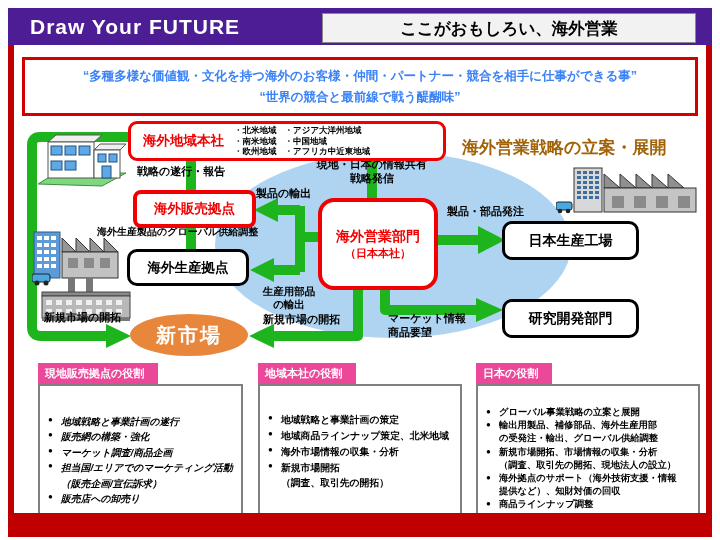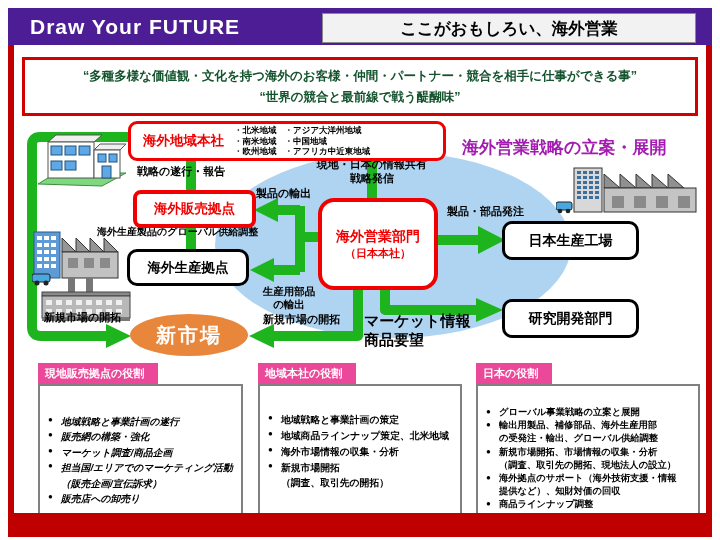--- a/index.html
+++ b/index.html
@@ -14,37 +14,37 @@
   .title-box{left:314px; top:5px; width:372px; height:28px; background:#F2F2F2;
              border:1px solid #8A8A8A; text-align:center; line-height:28px;
              font-size:16.5px; font-weight:bold; color:#000;}
 
   .side-border{width:6px; top:45px; height:468px; background:#C00000; z-index:6;}
   .bottom-band{left:8px; top:513px; width:704px; height:24px; background:#C00000; z-index:6;}
 
   
   .quote-box{left:22px; top:57px; width:670px; height:47px; border:3px solid #D40000;
              background:#fff; text-align:center; padding-top:6px; z-index:5;}
-  .quote-line{font-size:12.5px; font-weight:bold; color:#14532d; line-height:21px;}
+  .quote-line{font-size:12.5px; font-weight:bold; color:#3b82f6; line-height:21px;}
 
   
   .lbl{font-weight:bold; color:#000; z-index:4; white-space:pre-line; line-height:1.25;}
   .node{background:#fff; z-index:5; display:flex; align-items:center; justify-content:center;
         flex-direction:column; font-weight:bold; text-align:center;}
   .red-node{border:4px solid #F00000; border-radius:8px; color:#F00000;}
   .black-node{border:3.5px solid #000; border-radius:10px; color:#000;}
 
   .hq-box{left:128px; top:121px; width:312px; height:34px; border:3px solid #F00000;
           border-radius:9px; background:#fff; z-index:5; display:flex; align-items:center;}
   .hq-title{color:#F00000; font-weight:bold; font-size:13.5px; padding:0 10px 0 12px; white-space:nowrap;}
   .hq-col{font-size:8.5px; font-weight:bold; color:#000; line-height:1.25; white-space:nowrap;}
   .hq-col + .hq-col{margin-left:8px;}
 
   .strategy-title{left:462px; top:136px; width:252px; font-size:17px; font-weight:bold;
-                  color:#a21caf; z-index:4; white-space:nowrap;}
+                  color:#a16207; z-index:4; white-space:nowrap;}
 
   .new-market{left:130px; top:314px; width:118px; height:42px; background:#E8873B;
               border-radius:50%; z-index:5; display:flex; align-items:center; justify-content:center;
               color:#fff; font-weight:bold; font-size:20px; letter-spacing:2px;}
 
   .illu{z-index:3;}
 
   
   .role-box{top:363px; z-index:5;}
   .role-header{display:inline-block; background:#ec4899; color:#fff; font-weight:bold;
@@ -236,21 +236,21 @@
   <div class="abs lbl" style="left:137px; top:165px; font-size:11px;">戦略の遂行・報告</div>
   <div class="abs lbl" style="left:297px; top:158px; width:150px; font-size:11px; text-align:center;">現地・日本の情報共有
 戦略発信</div>
   <div class="abs lbl" style="left:256px; top:187px; font-size:11px;">製品の輸出</div>
   <div class="abs lbl" style="left:97px; top:226px; font-size:10px;">海外生産製品のグローバル供給調整</div>
   <div class="abs lbl" style="left:447px; top:205px; font-size:11px;">製品・部品発注</div>
   <div class="abs lbl" style="left:250px; top:285px; width:78px; font-size:10.5px; text-align:center;">生産用部品
 の輸出</div>
   <div class="abs lbl" style="left:44px; top:311px; font-size:11px;">新規市場の開拓</div>
   <div class="abs lbl" style="left:263px; top:313px; font-size:11px;">新規市場の開拓</div>
-  <div class="abs lbl" style="left:364px; top:312px; font-size:15px;">マーケット情報
+  <div class="abs lbl" style="left:388px; top:312px; font-size:11px;">マーケット情報
 商品要望</div>
 
   <div class="abs node red-node" style="left:133px; top:190px; width:115px; height:30px; font-size:13.5px;">海外販売拠点</div>
   <div class="abs node black-node" style="left:127px; top:249px; width:116px; height:31px; font-size:13.5px;">海外生産拠点</div>
 
   <div class="abs node red-node" style="left:318px; top:198px; width:112px; height:84px; border-radius:16px;">
     <span style="font-size:14px;">海外営業部門</span>
     <span style="font-size:11px;">（日本本社）</span>
   </div>
 

